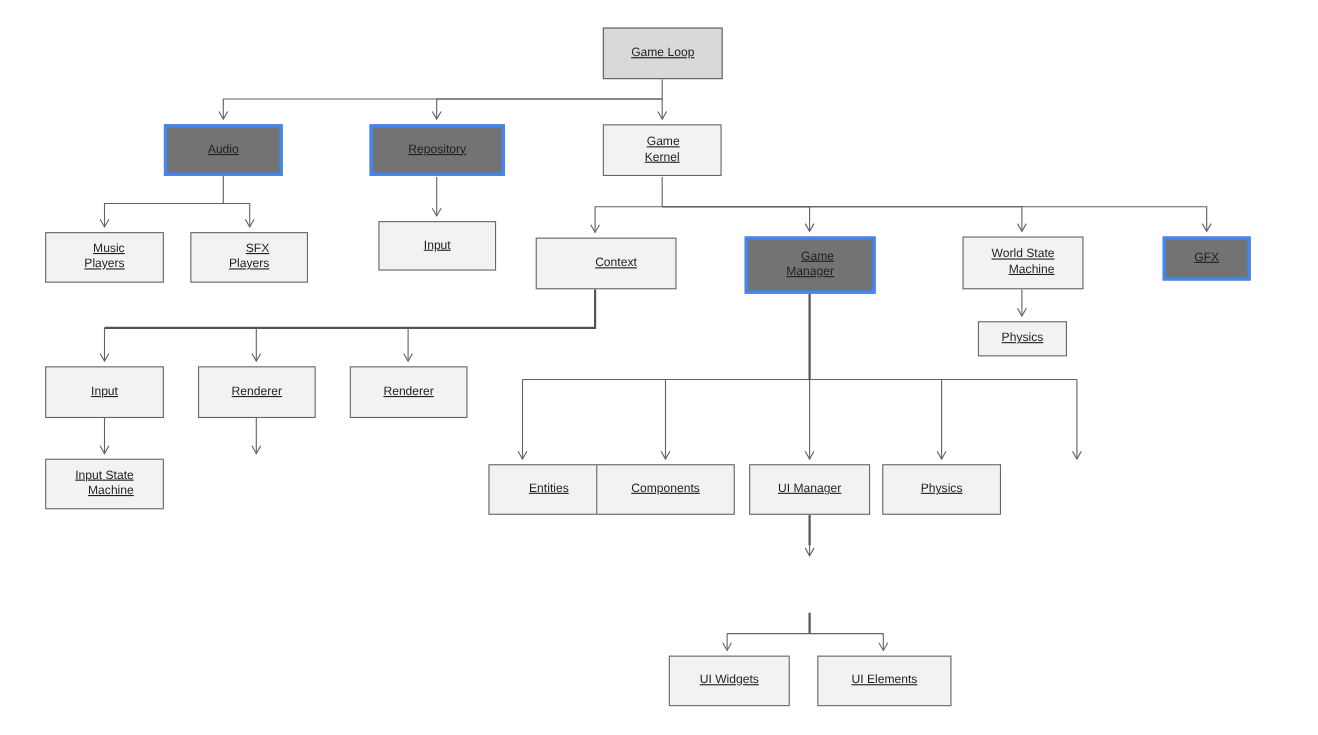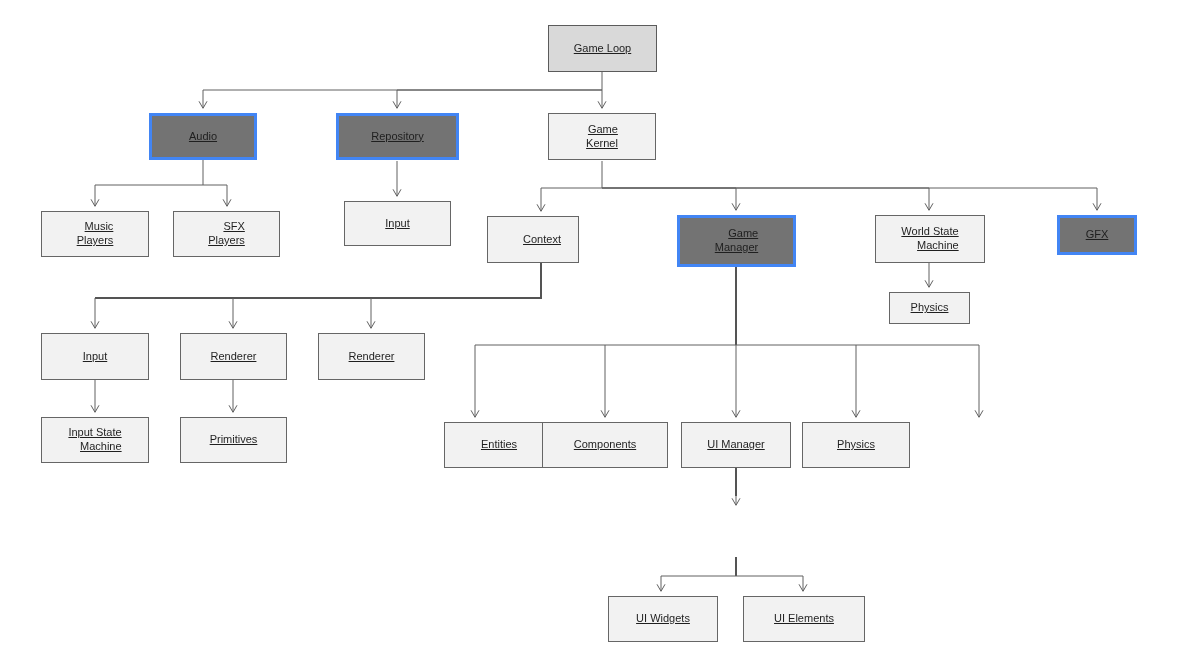--- a/index.html
+++ b/index.html
@@ -119,42 +119,41 @@
 Kernel</div>
 
   <div class="node" style="left:41px; top:211px; width:108px; height:46px;">Music
 Players</div>
 
   <div class="node" style="left:173px; top:211px; width:107px; height:46px;">SFX
 Players</div>
 
   <div class="node" style="left:344px; top:201px; width:107px; height:45px;">Input</div>
 
-  <div class="node" style="left:487px; top:216px; width:92px; height:47px;padding-left:18px;">Context</div>
+  <div class="node" style="left:487px; top:216px; width:128px; height:47px;padding-left:18px;">Context</div>
 
   <div class="node highlight" style="left:677px; top:215px; width:119px; height:52px;">Game
 Manager</div>
 
   <div class="node" style="left:875px; top:215px; width:110px; height:48px;">World State
 Machine</div>
 
   <div class="node" style="left:889px; top:292px; width:81px; height:32px;">Physics</div>
 
   <div class="node highlight" style="left:1057px; top:215px; width:80px; height:40px;">GFX</div>
 
   <div class="node" style="left:41px; top:333px; width:108px; height:47px;">Input</div>
 
   <div class="node" style="left:180px; top:333px; width:107px; height:47px;">Renderer</div>
 
   <div class="node" style="left:318px; top:333px; width:107px; height:47px;">Renderer</div>
 
   <div class="node" style="left:41px; top:417px; width:108px; height:46px;">Input State
 Machine</div>
 
-  <div class="node" style="left:180px; top:417px; width:107px; height:46px;">Primitives</div>
 
   <div class="node" style="left:420px; top:422px; width:110px; height:46px;margin-left:24px;">Entities</div>
 
   <div class="node" style="left:542px; top:422px; width:126px; height:46px;">Components</div>
 
   <div class="node" style="left:681px; top:422px; width:110px; height:46px;">UI Manager</div>
 
   <div class="node" style="left:802px; top:422px; width:108px; height:46px;">Physics</div>
 
 

